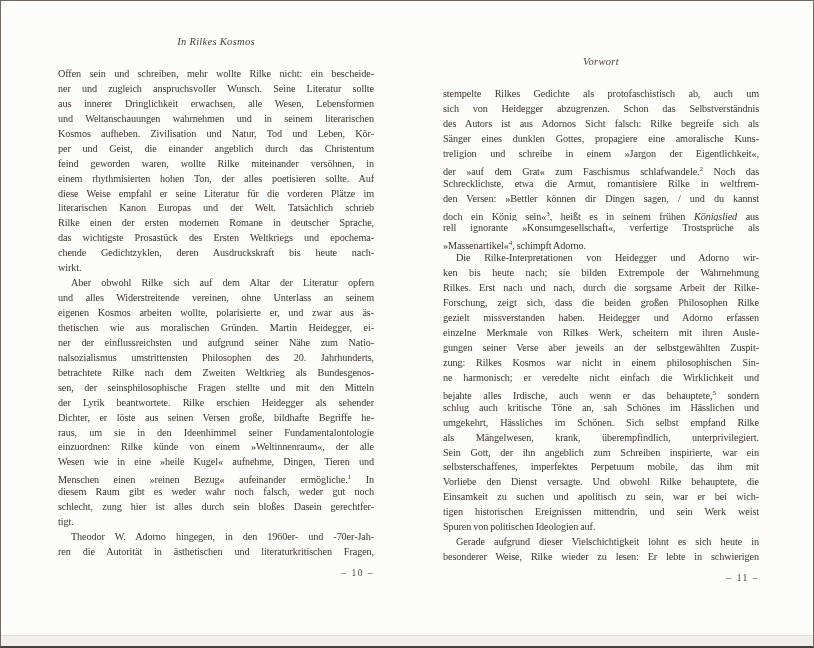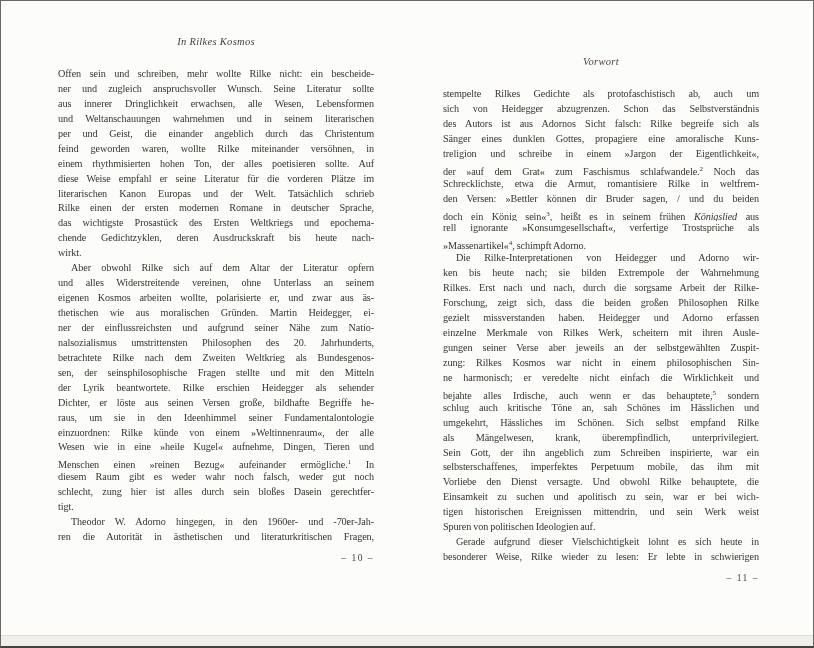--- a/index.html
+++ b/index.html
@@ -72,20 +72,21 @@
 
 <div class="frame">
 
   <section class="page left">
     <div class="running-header">In Rilkes Kosmos</div>
     <div class="page-body">
         <div class="line">Offen sein und schreiben, mehr wollte Rilke nicht: ein bescheide-</div>
         <div class="line">ner und zugleich anspruchsvoller Wunsch. Seine Literatur sollte</div>
         <div class="line">aus innerer Dringlichkeit erwachsen, alle Wesen, Lebensformen</div>
         <div class="line">und Weltanschauungen wahrnehmen und in seinem literarischen</div>
+        <div class="line">Kosmos aufheben. Zivilisation und Natur, Tod und Leben, Kör-</div>
         <div class="line">per und Geist, die einander angeblich durch das Christentum</div>
         <div class="line">feind geworden waren, wollte Rilke miteinander versöhnen, in</div>
         <div class="line">einem rhythmisierten hohen Ton, der alles poetisieren sollte. Auf</div>
         <div class="line">diese Weise empfahl er seine Literatur für die vorderen Plätze im</div>
         <div class="line">literarischen Kanon Europas und der Welt. Tatsächlich schrieb</div>
         <div class="line">Rilke einen der ersten modernen Romane in deutscher Sprache,</div>
         <div class="line">das wichtigste Prosastück des Ersten Weltkriegs und epochema-</div>
         <div class="line">chende Gedichtzyklen, deren Ausdruckskraft bis heute nach-</div>
         <div class="line para-end">wirkt.</div>
         <div class="line indent">Aber obwohl Rilke sich auf dem Altar der Literatur opfern</div>
@@ -114,21 +115,21 @@
   <section class="page right">
     <div class="running-header">Vorwort</div>
     <div class="page-body">
         <div class="line">stempelte Rilkes Gedichte als protofaschistisch ab, auch um</div>
         <div class="line">sich von Heidegger abzugrenzen. Schon das Selbstverständnis</div>
         <div class="line">des Autors ist aus Adornos Sicht falsch: Rilke begreife sich als</div>
         <div class="line">Sänger eines dunklen Gottes, propagiere eine amoralische Kuns-</div>
         <div class="line">treligion und schreibe in einem »Jargon der Eigentlichkeit«,</div>
         <div class="line"><span>der »auf dem Grat« zum Faschismus schlafwandele.</span><span class="sup">2</span><span> Noch das</span></div>
         <div class="line">Schrecklichste, etwa die Armut, romantisiere Rilke in weltfrem-</div>
-        <div class="line">den Versen: »Bettler können dir Bruder sagen, / und du beiden</div>
+        <div class="line">den Versen: »Bettler können dir Dingen sagen, / und du kannst</div>
         <div class="line"><span>doch ein König sein«</span><span class="sup">3</span><span>, heißt es in seinem frühen </span><span class="ital">Königslied</span><span> aus</span></div>
         <div class="line">rell ignorante »Konsumgesellschaft«, verfertige Trostsprüche als</div>
         <div class="line para-end"><span>»Massenartikel«</span><span class="sup">4</span><span>, schimpft Adorno.</span></div>
         <div class="line indent">Die Rilke-Interpretationen von Heidegger und Adorno wir-</div>
         <div class="line">ken bis heute nach; sie bilden Extrempole der Wahrnehmung</div>
         <div class="line">Rilkes. Erst nach und nach, durch die sorgsame Arbeit der Rilke-</div>
         <div class="line">Forschung, zeigt sich, dass die beiden großen Philosophen Rilke</div>
         <div class="line">gezielt missverstanden haben. Heidegger und Adorno erfassen</div>
         <div class="line">einzelne Merkmale von Rilkes Werk, scheitern mit ihren Ausle-</div>
         <div class="line">gungen seiner Verse aber jeweils an der selbstgewählten Zuspit-</div>

